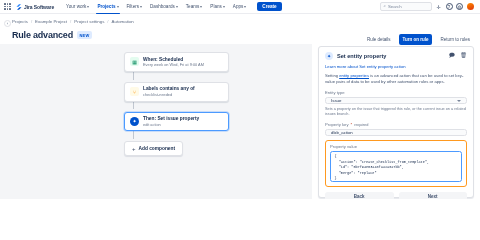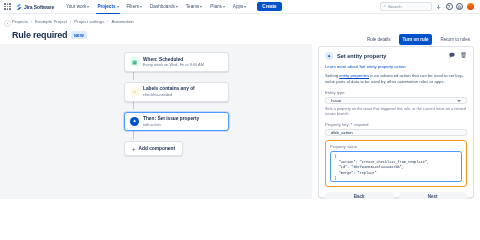--- a/index.html
+++ b/index.html
@@ -214,21 +214,21 @@
       <span class="crumb">Project settings</span>
       <span class="crumb-sep">/</span>
       <span class="crumb">Automation</span>
     </div>
   </div>
   <div class="collapse-handle">
     <span>‹</span>
   </div>
 
   <div class="pagetitle-row">
-    <span class="pagetitle">Rule required</span>
+    <span class="pagetitle">Rule advanced</span>
     <span class="new-badge">NEW</span>
   </div>
 
   <div class="canvas">
     <div class="chain">
 
       <div class="conn" style="top:18px; height:10px;"></div>
       <div class="conn" style="top:47px; height:10px;"></div>
       <div class="conn" style="top:77px; height:10px;"></div>
 

